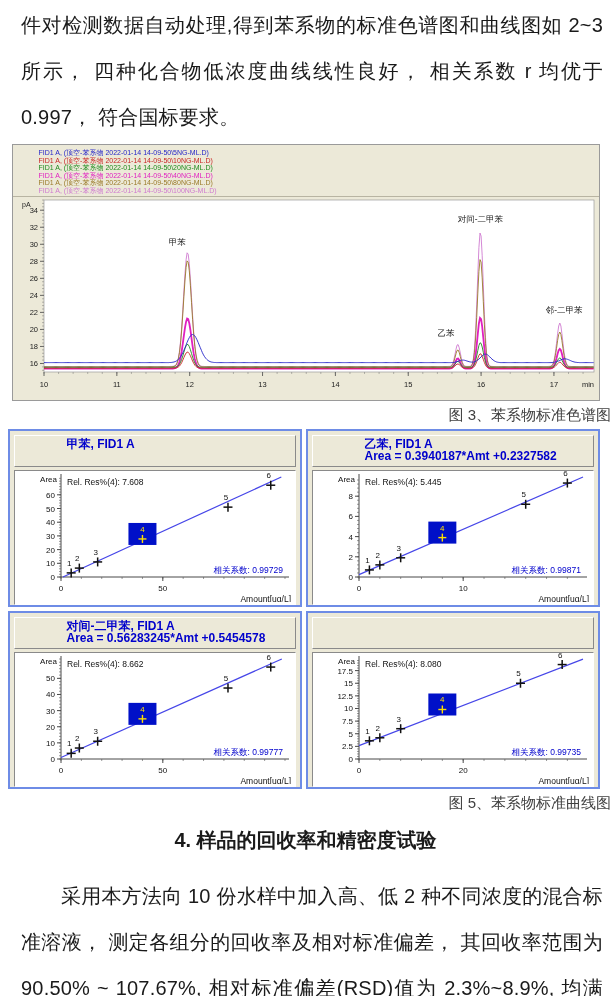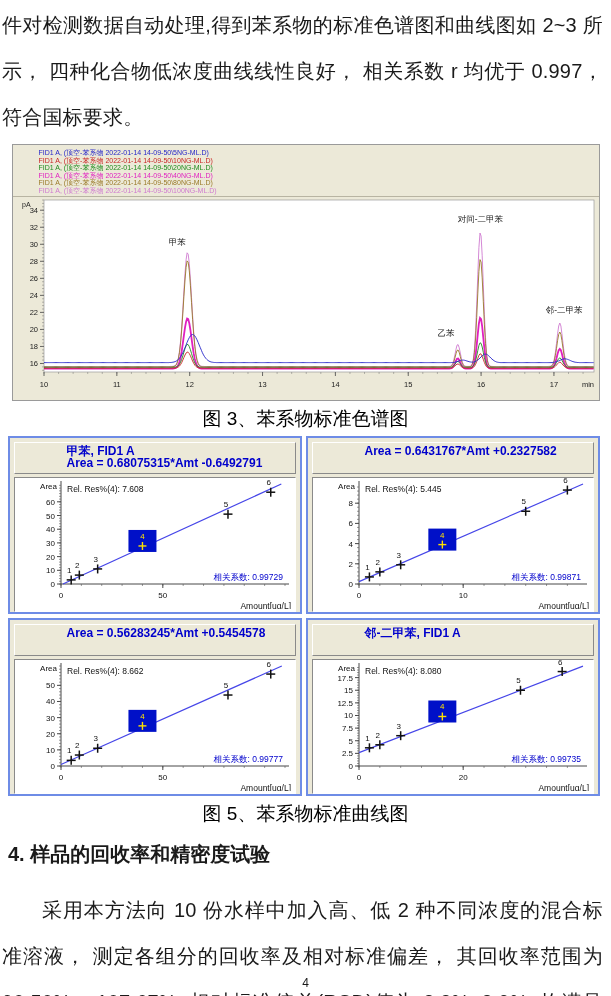--- a/index.html
+++ b/index.html
@@ -3,34 +3,34 @@
 <meta charset="utf-8">
 <style>
   html,body{margin:0;padding:0;}
   body{
     width:611px;height:996px;overflow:hidden;background:#ffffff;
     font-family:"Liberation Sans","DejaVu Sans",sans-serif;color:#1a1a1a;
     position:relative;
   }
   .para{
     font-size:20px;line-height:46px;text-align:justify;
-    margin:2px 8px 0 2px;letter-spacing:0.2px;
+    margin:2px 8px 0 21px;letter-spacing:0.2px;
   }
   .para.indent{text-indent:2em;}
   
   .chrom{
     width:588px;margin:4px auto 0 auto;background:#ece9d8;
     border:1px solid #9a9a9a;box-sizing:border-box;
   }
   .chrom-legend{padding:4px 0 2px 26px;border-bottom:1px solid #b8b4a2;}
   .leg-row{font-size:7px;line-height:7.5px;white-space:nowrap;font-family:"Liberation Sans",sans-serif;}
   .chrom-body{padding:1px 1px 2px 1px;}
   svg text{font-family:"Liberation Sans","DejaVu Sans",sans-serif;}
   .caption{
-    text-align:center;font-size:19px;color:#000000;margin:5px 0 4px 0;
+    text-align:right;font-size:15px;color:#404040;margin:5px 0 4px 0;
   }
   
   .cal-grid{
     width:596px;margin:2px auto 0 auto;
     display:grid;grid-template-columns:294px 294px;grid-template-rows:178px 178px;
     gap:4px;
   }
   .cal-panel{
     background:#ece9d8;border:2px solid #6e8ce6;box-sizing:border-box;
     padding:4px;position:relative;
@@ -41,21 +41,21 @@
   }
   .cal-title,.cal-eq{
     color:#0000cc;font-size:12px;font-weight:bold;line-height:12px;white-space:nowrap;
   }
   .cal-body{
     background:#ffffff;border:1px solid;border-color:#8a8a8a #ffffff #ffffff #8a8a8a;
     margin-top:3px;height:133px;
   }
   
   .section-heading{
-    font-size:20px;font-weight:bold;margin:10px 8px 16px 8px;line-height:34px;
+    font-size:20px;font-weight:bold;margin:10px 8px 16px 8px;line-height:34px;text-align:center;
   }
   .page-number{
     position:absolute;bottom:6px;left:0;width:100%;text-align:center;
     font-size:12px;color:#1a1a1a;
   }
 </style>
 </head>
 <body>
 
 <div class="para">件对检测数据自动处理,得到苯系物的标准色谱图和曲线图如 2~3 所示， 四种化合物低浓度曲线线性良好， 相关系数 r 均优于 0.997， 符合国标要求。</div>
@@ -211,21 +211,20 @@
         <text x="550.1324503311258" y="115.24752475247527" font-size="8.5" fill="#222" text-anchor="middle">邻-二甲苯</text>
       </svg>
   </div>
 </div>
 <div class="caption">图 3、苯系物标准色谱图</div>
 
 <div class="cal-grid">
   <div class="cal-panel">
     <div class="cal-header">
       <div class="cal-title">甲苯, FID1 A</div>
-      <div class="cal-eq">Area = 0.68075315*Amt -0.6492791</div>
     </div>
     <div class="cal-body">
       <svg class="cal-svg" width="282" height="131">
           <line x1="46" y1="3" x2="46" y2="106" stroke="#333" stroke-width="0.9"></line>
           <line x1="46" y1="106" x2="274" y2="106" stroke="#333" stroke-width="0.9"></line>
           <line x1="42" y1="106" x2="46" y2="106" stroke="#333" stroke-width="0.9"></line>
           <text x="40" y="109" font-size="8" fill="#111" text-anchor="end">0</text>
           <line x1="42" y1="92.3013698630137" x2="46" y2="92.3013698630137" stroke="#333" stroke-width="0.9"></line>
           <text x="40" y="95.3013698630137" font-size="8" fill="#111" text-anchor="end">10</text>
           <line x1="42" y1="78.6027397260274" x2="46" y2="78.6027397260274" stroke="#333" stroke-width="0.9"></line>
@@ -313,21 +312,22 @@
           <text x="253.74545454545455" y="7.21917808219178" font-size="8" fill="#111" text-anchor="middle">6</text>
           <text x="42" y="11" font-size="8" fill="#111" text-anchor="end">Area</text>
           <text x="52" y="14" font-size="8.5" fill="#111">Rel. Res%(4): 7.608</text>
           <text x="268" y="102" font-size="8.5" fill="#0000cc" text-anchor="end">相关系数: 0.99729</text>
           <text x="276" y="131" font-size="8.5" fill="#111" text-anchor="end">Amount[ug/L]</text>
         </svg>
     </div>
   </div>
   <div class="cal-panel">
     <div class="cal-header">
-      <div class="cal-eq">Area = 0.6431767*Amt +0.2327582</div>
+      <div class="cal-title">乙苯, FID1 A</div>
+      <div class="cal-eq">Area = 0.3940187*Amt +0.2327582</div>
     </div>
     <div class="cal-body">
       <svg class="cal-svg" width="282" height="131">
           <line x1="46" y1="3" x2="46" y2="106" stroke="#333" stroke-width="0.9"></line>
           <line x1="46" y1="106" x2="274" y2="106" stroke="#333" stroke-width="0.9"></line>
           <line x1="42" y1="106" x2="46" y2="106" stroke="#333" stroke-width="0.9"></line>
           <text x="40" y="109" font-size="8" fill="#111" text-anchor="end">0</text>
           <line x1="42" y1="85.7979797979798" x2="46" y2="85.7979797979798" stroke="#333" stroke-width="0.9"></line>
           <text x="40" y="88.7979797979798" font-size="8" fill="#111" text-anchor="end">2</text>
           <line x1="42" y1="65.5959595959596" x2="46" y2="65.5959595959596" stroke="#333" stroke-width="0.9"></line>
@@ -398,20 +398,21 @@
           <text x="252.37209302325581" y="5.060606060606057" font-size="8" fill="#111" text-anchor="middle">6</text>
           <text x="42" y="11" font-size="8" fill="#111" text-anchor="end">Area</text>
           <text x="52" y="14" font-size="8.5" fill="#111">Rel. Res%(4): 5.445</text>
           <text x="268" y="102" font-size="8.5" fill="#0000cc" text-anchor="end">相关系数: 0.99871</text>
           <text x="276" y="131" font-size="8.5" fill="#111" text-anchor="end">Amount[ug/L]</text>
         </svg>
     </div>
   </div>
   <div class="cal-panel">
     <div class="cal-header">
+      <div class="cal-title">对间-二甲苯, FID1 A</div>
       <div class="cal-eq">Area = 0.56283245*Amt +0.5454578</div>
     </div>
     <div class="cal-body">
       <svg class="cal-svg" width="282" height="131">
           <line x1="46" y1="3" x2="46" y2="106" stroke="#333" stroke-width="0.9"></line>
           <line x1="46" y1="106" x2="274" y2="106" stroke="#333" stroke-width="0.9"></line>
           <line x1="42" y1="106" x2="46" y2="106" stroke="#333" stroke-width="0.9"></line>
           <text x="40" y="109" font-size="8" fill="#111" text-anchor="end">0</text>
           <line x1="42" y1="89.87096774193549" x2="46" y2="89.87096774193549" stroke="#333" stroke-width="0.9"></line>
           <text x="40" y="92.87096774193549" font-size="8" fill="#111" text-anchor="end">10</text>
@@ -493,21 +494,20 @@
           <text x="253.74545454545455" y="7.064516129032258" font-size="8" fill="#111" text-anchor="middle">6</text>
           <text x="42" y="11" font-size="8" fill="#111" text-anchor="end">Area</text>
           <text x="52" y="14" font-size="8.5" fill="#111">Rel. Res%(4): 8.662</text>
           <text x="268" y="102" font-size="8.5" fill="#0000cc" text-anchor="end">相关系数: 0.99777</text>
           <text x="276" y="131" font-size="8.5" fill="#111" text-anchor="end">Amount[ug/L]</text>
         </svg>
     </div>
   </div>
   <div class="cal-panel">
     <div class="cal-header">
-      <div class="cal-title">邻-二甲苯, FID1 A</div>
     </div>
     <div class="cal-body">
       <svg class="cal-svg" width="282" height="131">
           <line x1="46" y1="3" x2="46" y2="106" stroke="#333" stroke-width="0.9"></line>
           <line x1="46" y1="106" x2="274" y2="106" stroke="#333" stroke-width="0.9"></line>
           <line x1="42" y1="106" x2="46" y2="106" stroke="#333" stroke-width="0.9"></line>
           <text x="40" y="109" font-size="8" fill="#111" text-anchor="end">0</text>
           <line x1="42" y1="93.37373737373737" x2="46" y2="93.37373737373737" stroke="#333" stroke-width="0.9"></line>
           <text x="40" y="96.37373737373737" font-size="8" fill="#111" text-anchor="end">2.5</text>
           <line x1="42" y1="80.74747474747475" x2="46" y2="80.74747474747475" stroke="#333" stroke-width="0.9"></line>

